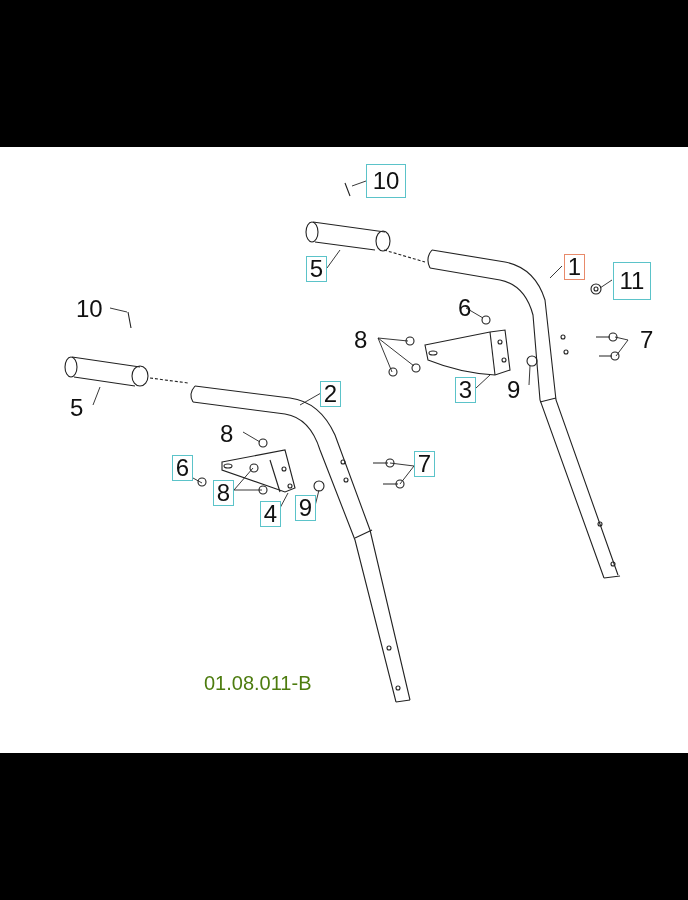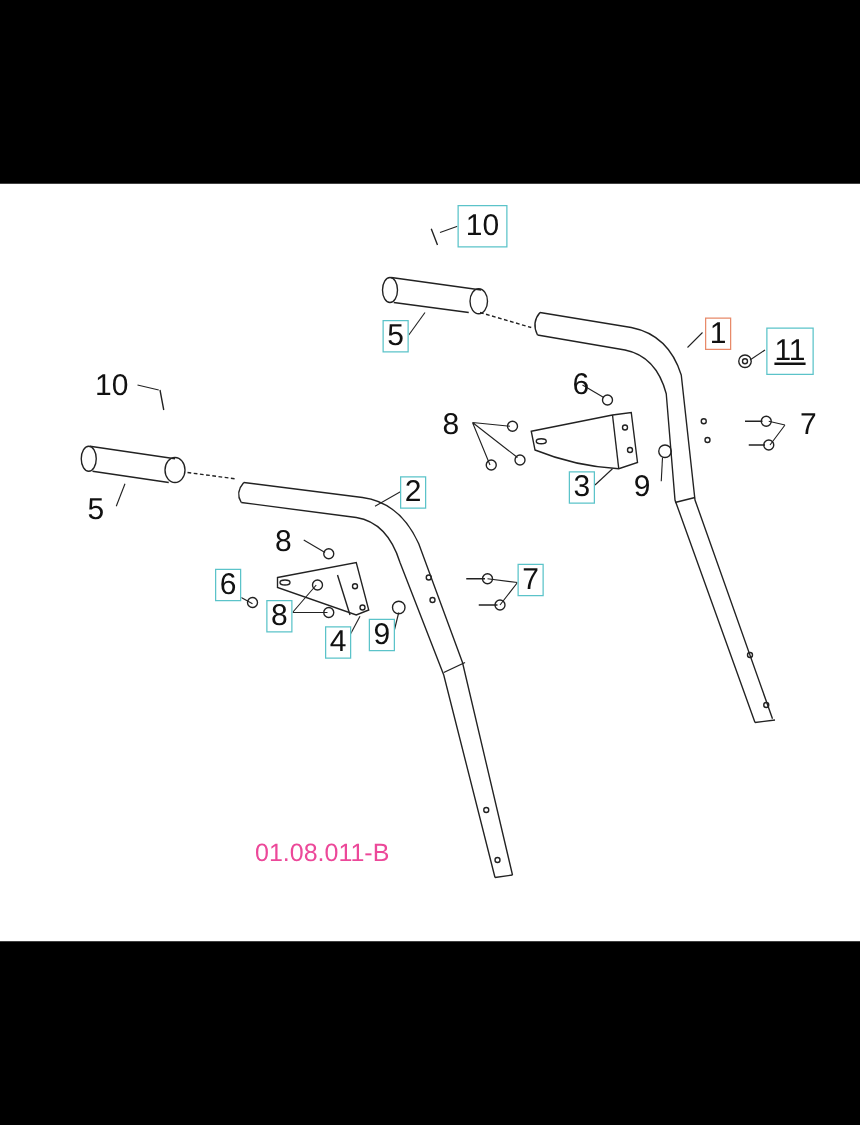--- a/index.html
+++ b/index.html
@@ -5,21 +5,21 @@
   html, body { margin:0; padding:0; }
   body { width:688px; height:900px; background:#000; position:relative; overflow:hidden;
          font-family:"Liberation Sans", sans-serif; }
   .sheet { position:absolute; left:0; top:147px; width:688px; height:606px; background:#fff; }
   svg.art { position:absolute; left:0; top:0; width:688px; height:900px; }
   .lbl { position:absolute; font-size:24px; line-height:1; color:#111; font-family:"Liberation Sans", sans-serif; }
   .box { position:absolute; box-sizing:border-box; border:1.5px solid #5bc3c9; background:#fff;
          font-size:24px; line-height:1; color:#111; display:flex; align-items:center; justify-content:center;
          font-family:"Liberation Sans", sans-serif; cursor:pointer; }
   .box.orange { border-color:#e88a6a; }
-  .ref { position:absolute; left:204px; top:673px; font-size:20px; color:#ec4899; }
+  .ref { position:absolute; left:204px; top:673px; font-size:20px; color:#4d7c0f; }
 </style>
 </head>
 <body>
 
 <div class="sheet"></div>
 
 <svg class="art" viewBox="0 0 688 900" fill="none" stroke="#222" stroke-width="1.1">
 
   <g>
     <path d="M432 250 L505 262 Q535 268 545 300 L556 400 L618 575"></path>
@@ -115,21 +115,21 @@
       <path d="M234 490 L253 468 M234 490 L262 490"></path>
     <path d="M280 508 L288 493"></path>
       <path d="M314 510 L319 490"></path>
     <path d="M414 466 L390 463 M414 466 L400 484"></path>
   </g>
 </svg>
 
 <div class="box" style="left:366px;top:164px;width:40px;height:34px;">10</div>
 <div class="box" style="left:306px;top:256px;width:21px;height:26px;">5</div>
 <div class="box orange" style="left:564px;top:254px;width:21px;height:26px;">1</div>
-<div class="box" style="left:613px;top:262px;width:38px;height:38px;text-decoration:underline;">11</div>
+<div class="box" style="left:613px;top:262px;width:38px;height:38px;">11</div>
 <div class="box" style="left:455px;top:377px;width:21px;height:26px;">3</div>
 <div class="box" style="left:320px;top:381px;width:21px;height:26px;">2</div>
 <div class="box" style="left:172px;top:455px;width:21px;height:26px;">6</div>
 <div class="box" style="left:213px;top:480px;width:21px;height:26px;">8</div>
 <div class="box" style="left:260px;top:501px;width:21px;height:26px;">4</div>
 <div class="box" style="left:295px;top:495px;width:21px;height:26px;">9</div>
 <div class="box" style="left:414px;top:451px;width:21px;height:26px;">7</div>
 
 <span class="lbl" style="left:458px;top:296px;">6</span>
 <span class="lbl" style="left:354px;top:328px;">8</span>

